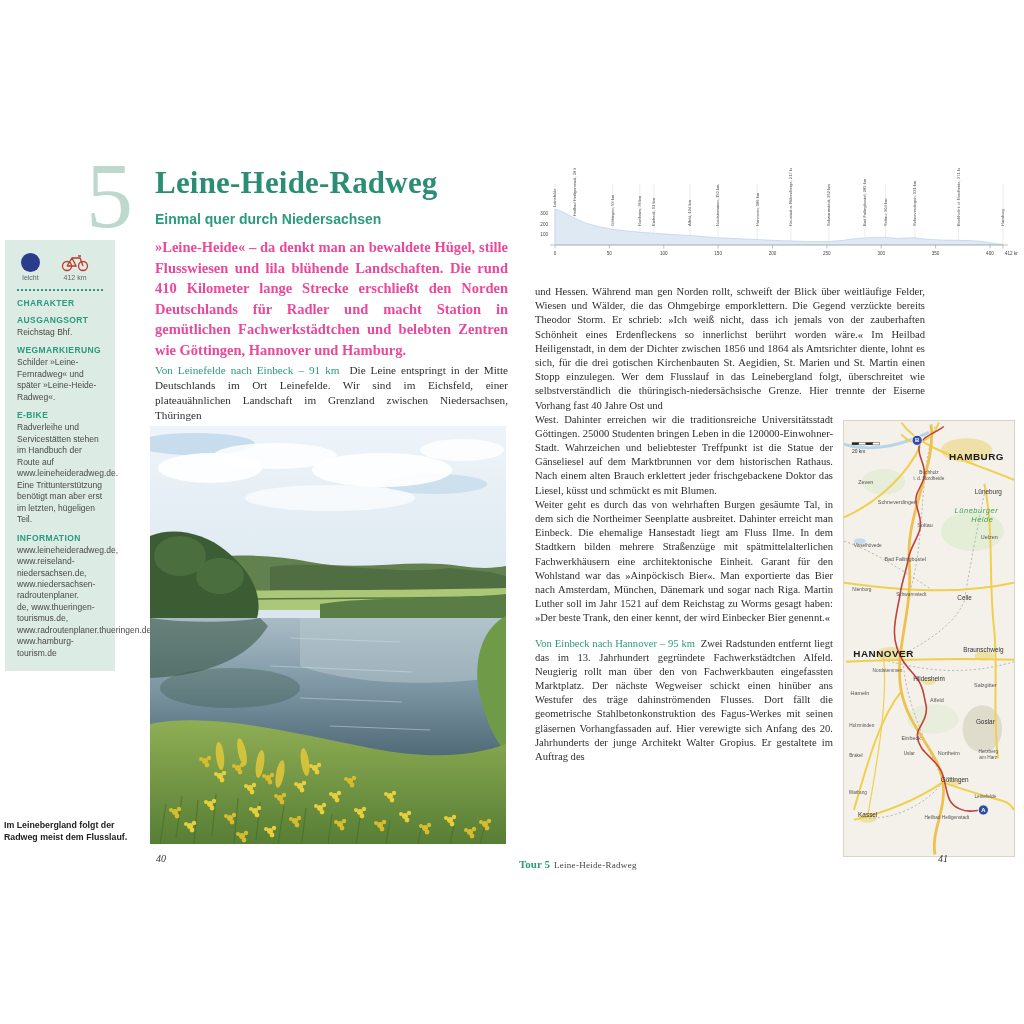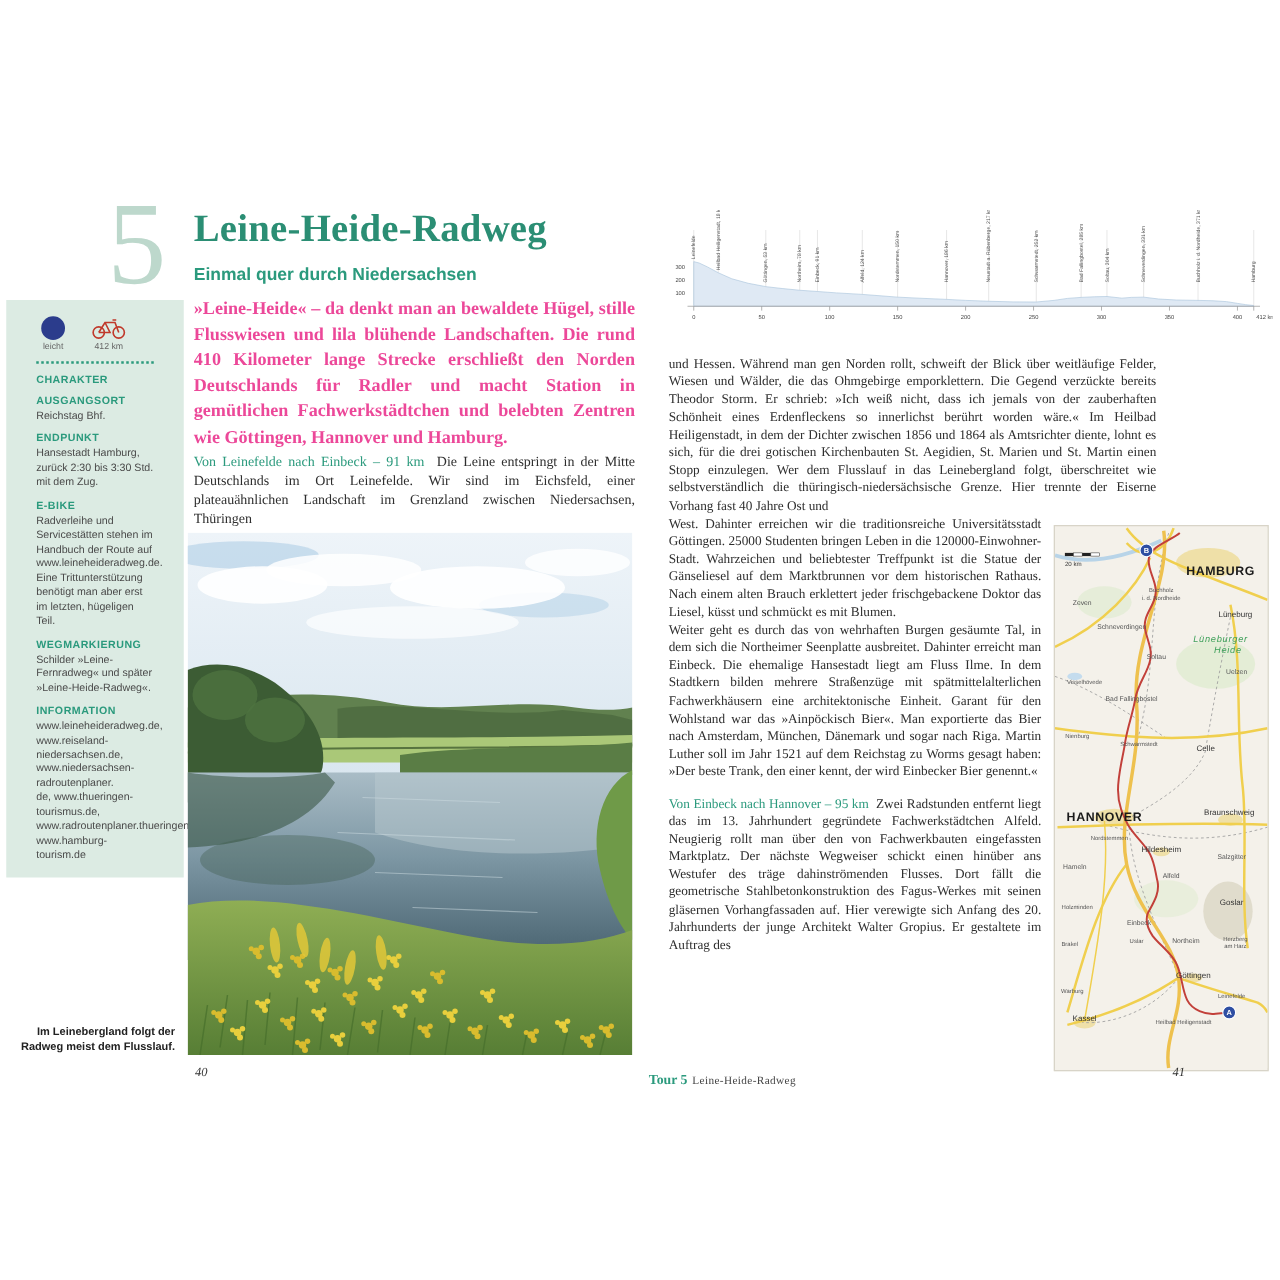--- a/index.html
+++ b/index.html
@@ -12,30 +12,30 @@
   .subtitle{position:absolute;left:155px;top:211px;margin:0;font-size:14px;font-weight:700;color:#2b9a7d;font-family:"Liberation Sans",sans-serif;}
   .intro{position:absolute;left:155px;top:237px;width:353px;margin:0;font-size:14.5px;line-height:1.42;font-weight:700;color:#ec4899;text-align:justify;}
   .left-col{position:absolute;left:155px;top:363px;width:353px;}
   .body-text{margin:0;font-size:10.6px;line-height:1.34;color:#2e2e2e;text-align:justify;}
   .left-col.body-text{font-size:11.2px;}
   .seg-lead{color:#2b9a7d;}
   .seg-bold{font-weight:400;}
 
   .photo{position:absolute;left:150px;top:426px;width:356px;height:418px;overflow:hidden;}
 
-  .infobox{position:absolute;left:5px;top:240px;width:142px;background:#dcebe3;padding:13px 24px 12px;box-sizing:border-box;font-family:"Liberation Sans",sans-serif;}
+  .infobox{position:absolute;left:5px;top:240px;width:110px;background:#dcebe3;padding:13px 12px 12px;box-sizing:border-box;font-family:"Liberation Sans",sans-serif;}
   .ib-icons{display:flex;gap:20px;align-items:flex-end;margin-bottom:8px;padding-left:4px;}
   .ib-icon-group{display:flex;flex-direction:column;align-items:center;gap:2px;}
   .dot{width:19px;height:19px;border-radius:50%;background:#2b3c8c;display:block;}
   .ib-icon-label{font-size:7px;color:#666;}
   .ib-divider{border-top:2px dotted #2b9a7d;margin:4px 0 6px;}
   .ib-section h4{margin:7px 0 2px;font-size:8.5px;color:#2b9a7d;letter-spacing:.4px;}
   .ib-section p{margin:0;font-size:8.5px;line-height:1.35;color:#4a4a4a;white-space:pre-line;}
 
-  .caption{position:absolute;left:4px;top:820px;width:136px;font-family:"Liberation Sans",sans-serif;font-size:8.8px;font-weight:700;color:#222;text-align:right;line-height:1.35;}
+  .caption{position:absolute;left:4px;top:820px;width:136px;font-family:"Liberation Sans",sans-serif;font-size:8.8px;font-weight:700;color:#222;line-height:1.35;}
   .pageno{position:absolute;font-size:10px;color:#333;font-style:italic;}
   .pageno-left{left:156px;top:853px;}
   .pageno-right{left:938px;top:853px;}
 
   
   .chart{position:absolute;left:532px;top:168px;width:486px;height:96px;}
   .ch-area{fill:#dfe9f4;stroke:#a9c4dc;stroke-width:.5;}
   .ch-axis{stroke:#999;stroke-width:.6;}
   .ch-station-line{stroke:#c9c9c9;stroke-width:.35;}
   .ch-station-lbl{font-size:4.1px;fill:#555;font-family:"Liberation Sans",sans-serif;}
@@ -88,30 +88,26 @@
     <div class="ib-divider"></div>
     <div id="infobox-sections">
         <div class="ib-section">
           <h4>CHARAKTER</h4>
         </div>
         <div class="ib-section">
           <h4>AUSGANGSORT</h4>
           <p>Reichstag Bhf.</p>
         </div>
         <div class="ib-section">
-          <h4>ENDPUNKT</h4>
-          <p>Hansestadt Hamburg, zurück 2:30 bis 3:30 Std. mit dem Zug.</p>
+          <h4>WEGMARKIERUNG</h4>
+          <p>Schilder »Leine-Fernradweg« und später »Leine-Heide-Radweg«.</p>
         </div>
         <div class="ib-section">
           <h4>E-BIKE</h4>
           <p>Radverleihe und Servicestätten stehen im Handbuch der Route auf www.leineheideradweg.de. Eine Trittunterstützung benötigt man aber erst im letzten, hügeligen Teil.</p>
-        </div>
-        <div class="ib-section">
-          <h4>WEGMARKIERUNG</h4>
-          <p>Schilder »Leine-Fernradweg« und später »Leine-Heide-Radweg«.</p>
         </div>
         <div class="ib-section">
           <h4>INFORMATION</h4>
           <p>www.leineheideradweg.de,
 www.reiseland-niedersachsen.de,
 www.niedersachsen-radroutenplaner.
 de, www.thueringen-tourismus.de,
 www.radroutenplaner.thueringen.de,
 www.hamburg-tourism.de</p>
         </div>

